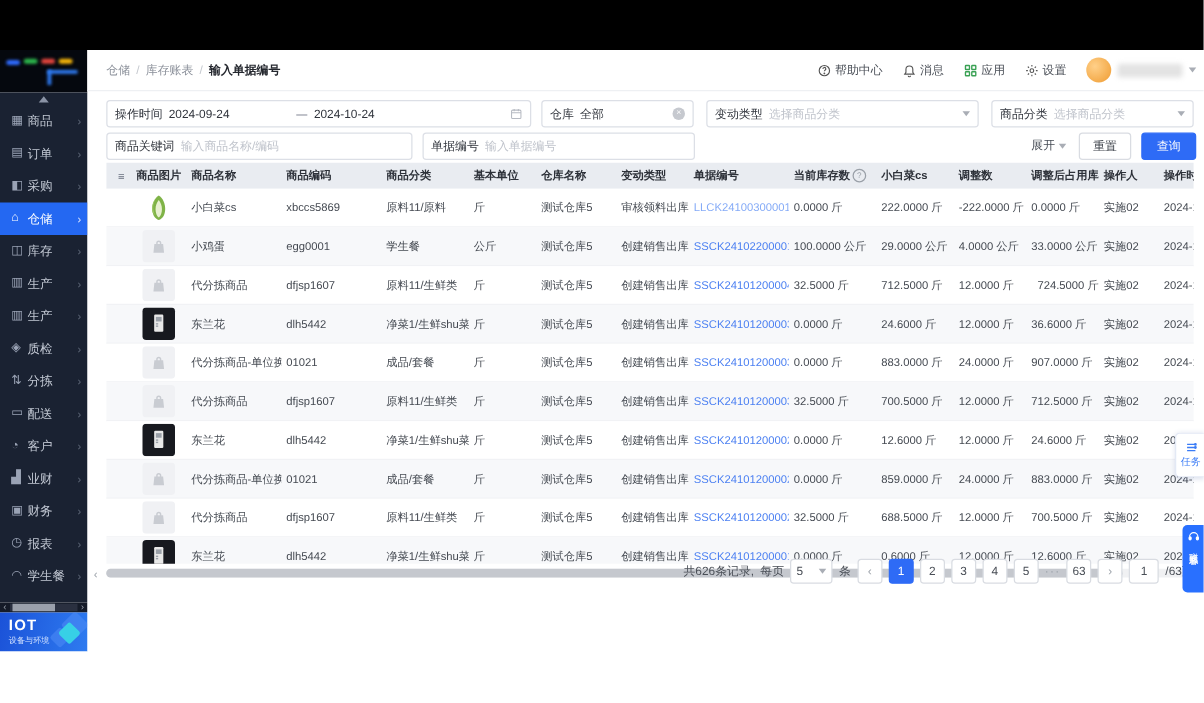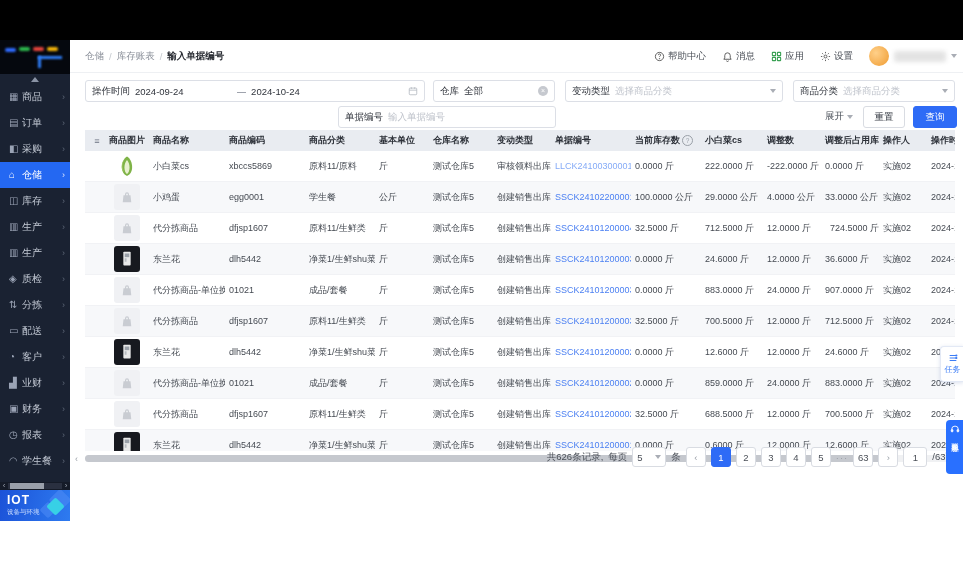--- a/index.html
+++ b/index.html
@@ -286,20 +286,24 @@
       </span>
   </div>
   <div class="fbox" style="left:723px;top:40px;width:162px">
     <span class="f-label">商品分类</span>
     <span class="f-ph">选择商品分类</span>
     <span class="f-right">
         <span class="dd-caret"></span>
       </span>
   </div>
 
+  <div class="fbox" style="left:15px;top:66px;width:245px">
+    <span class="f-label">商品关键词</span>
+    <span class="f-ph">输入商品名称/编码</span>
+  </div>
   <div class="fbox" style="left:268px;top:66px;width:218px">
     <span class="f-label">单据编号</span>
     <span class="f-ph">输入单据编号</span>
   </div>
   <div id="expand-link" style="left:755px;top:70px">
     <span>展开</span>
     <span class="dd-caret"></span>
   </div>
   <div class="btn btn-plain" style="left:793px;top:66px;width:42px">
     <span>重置</span>

